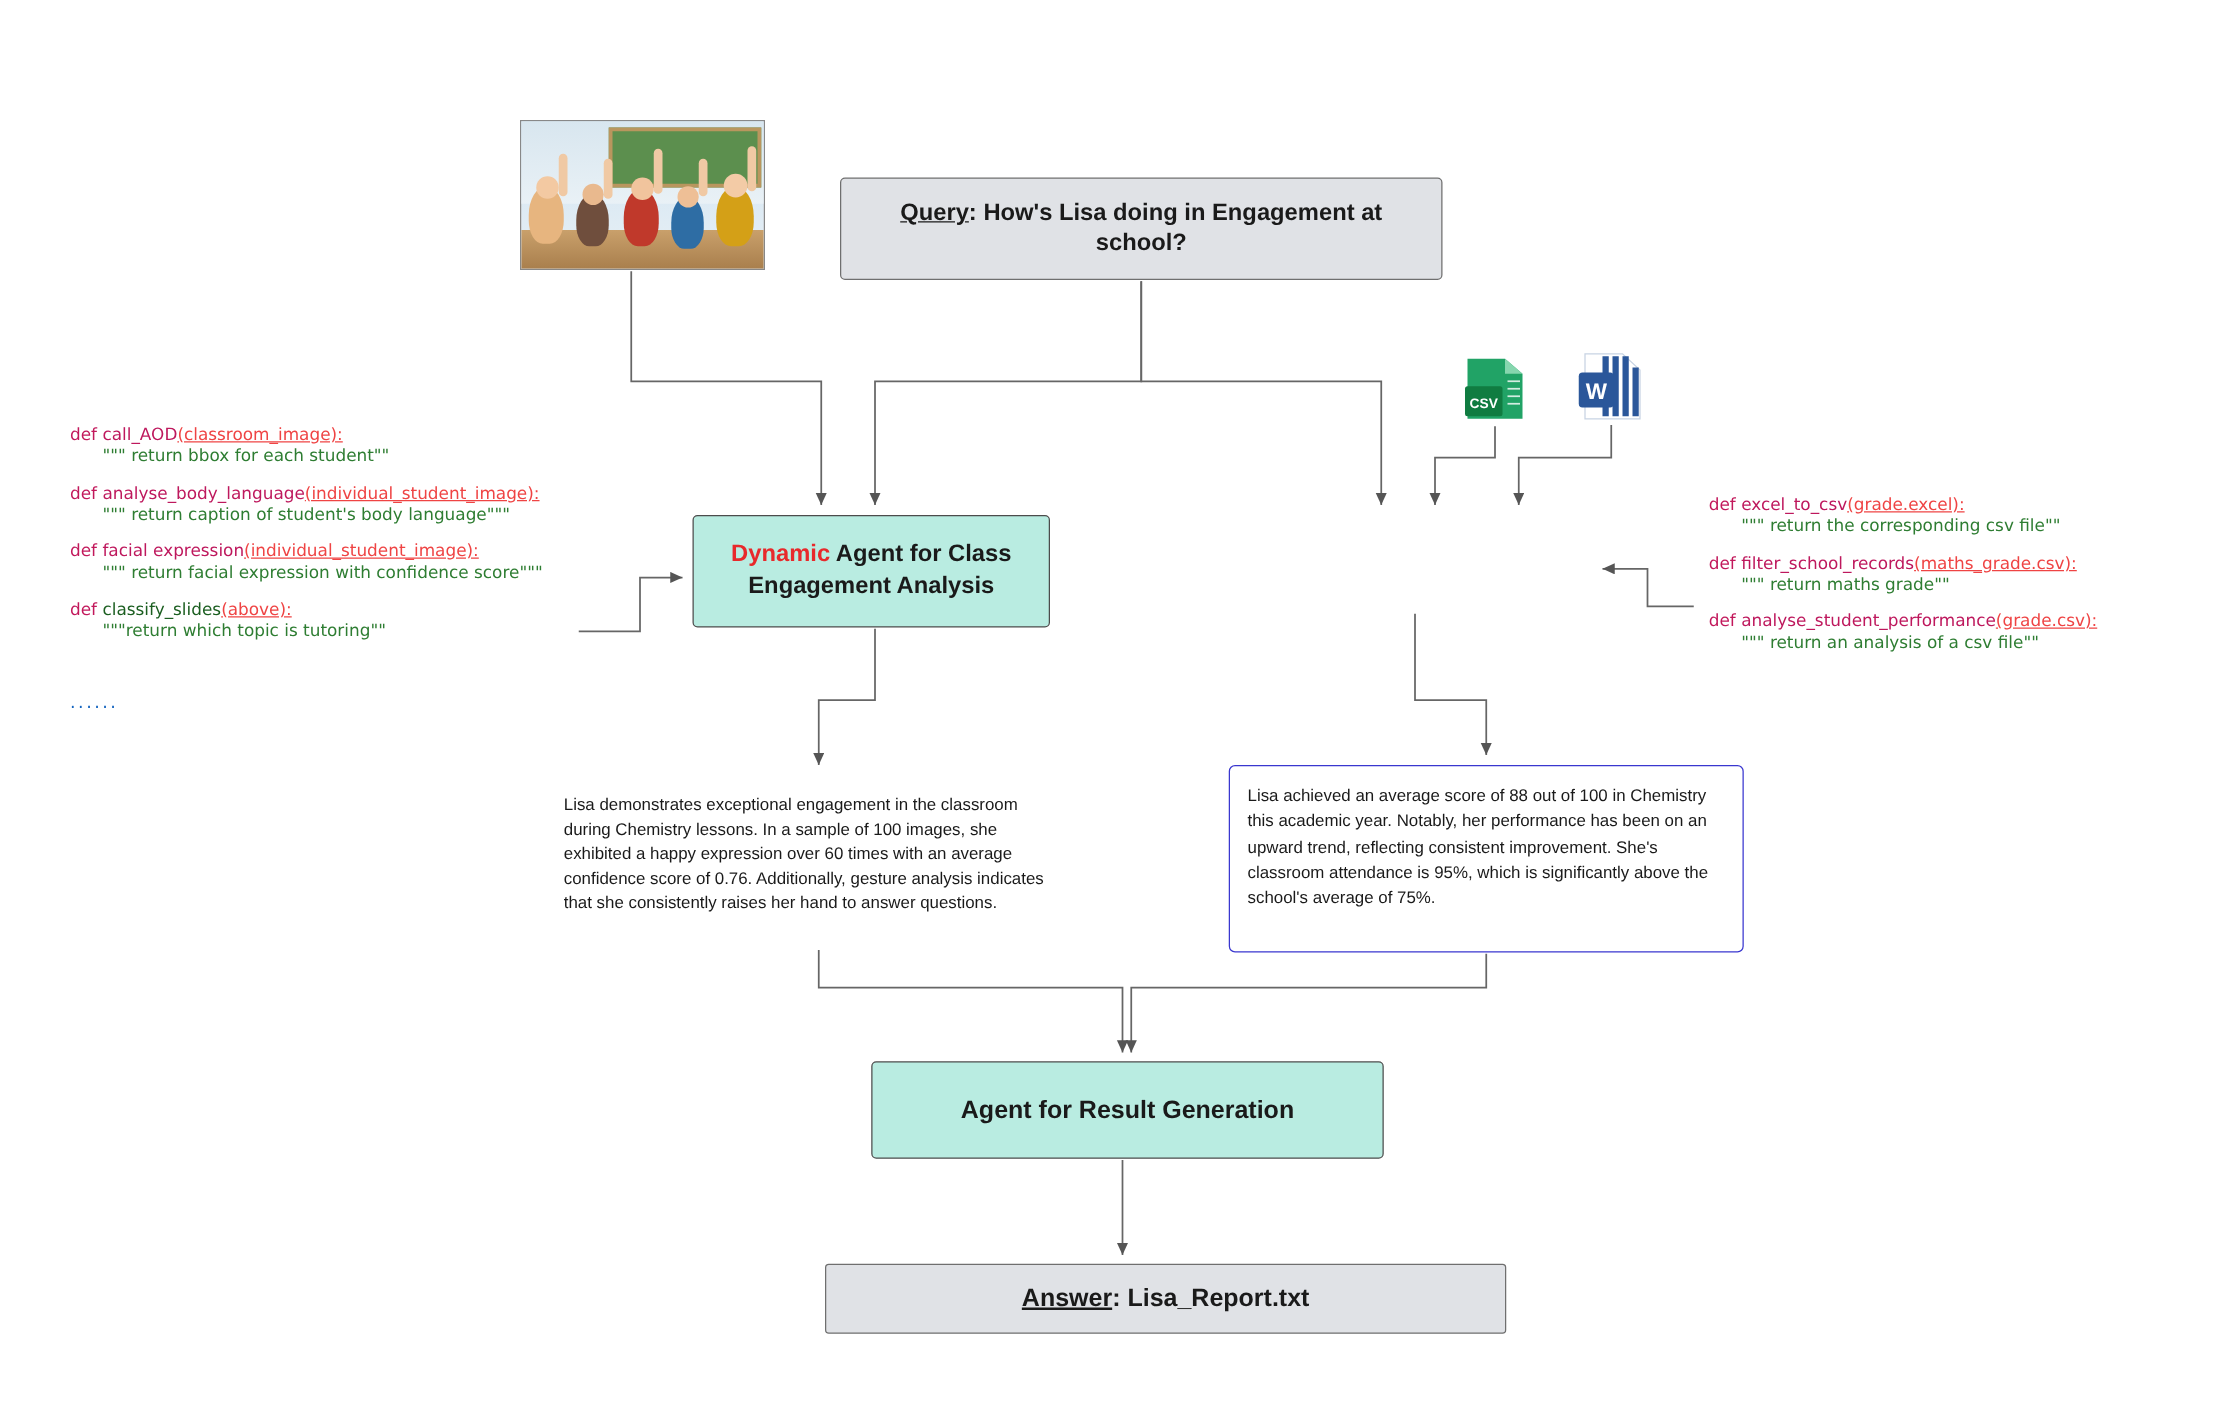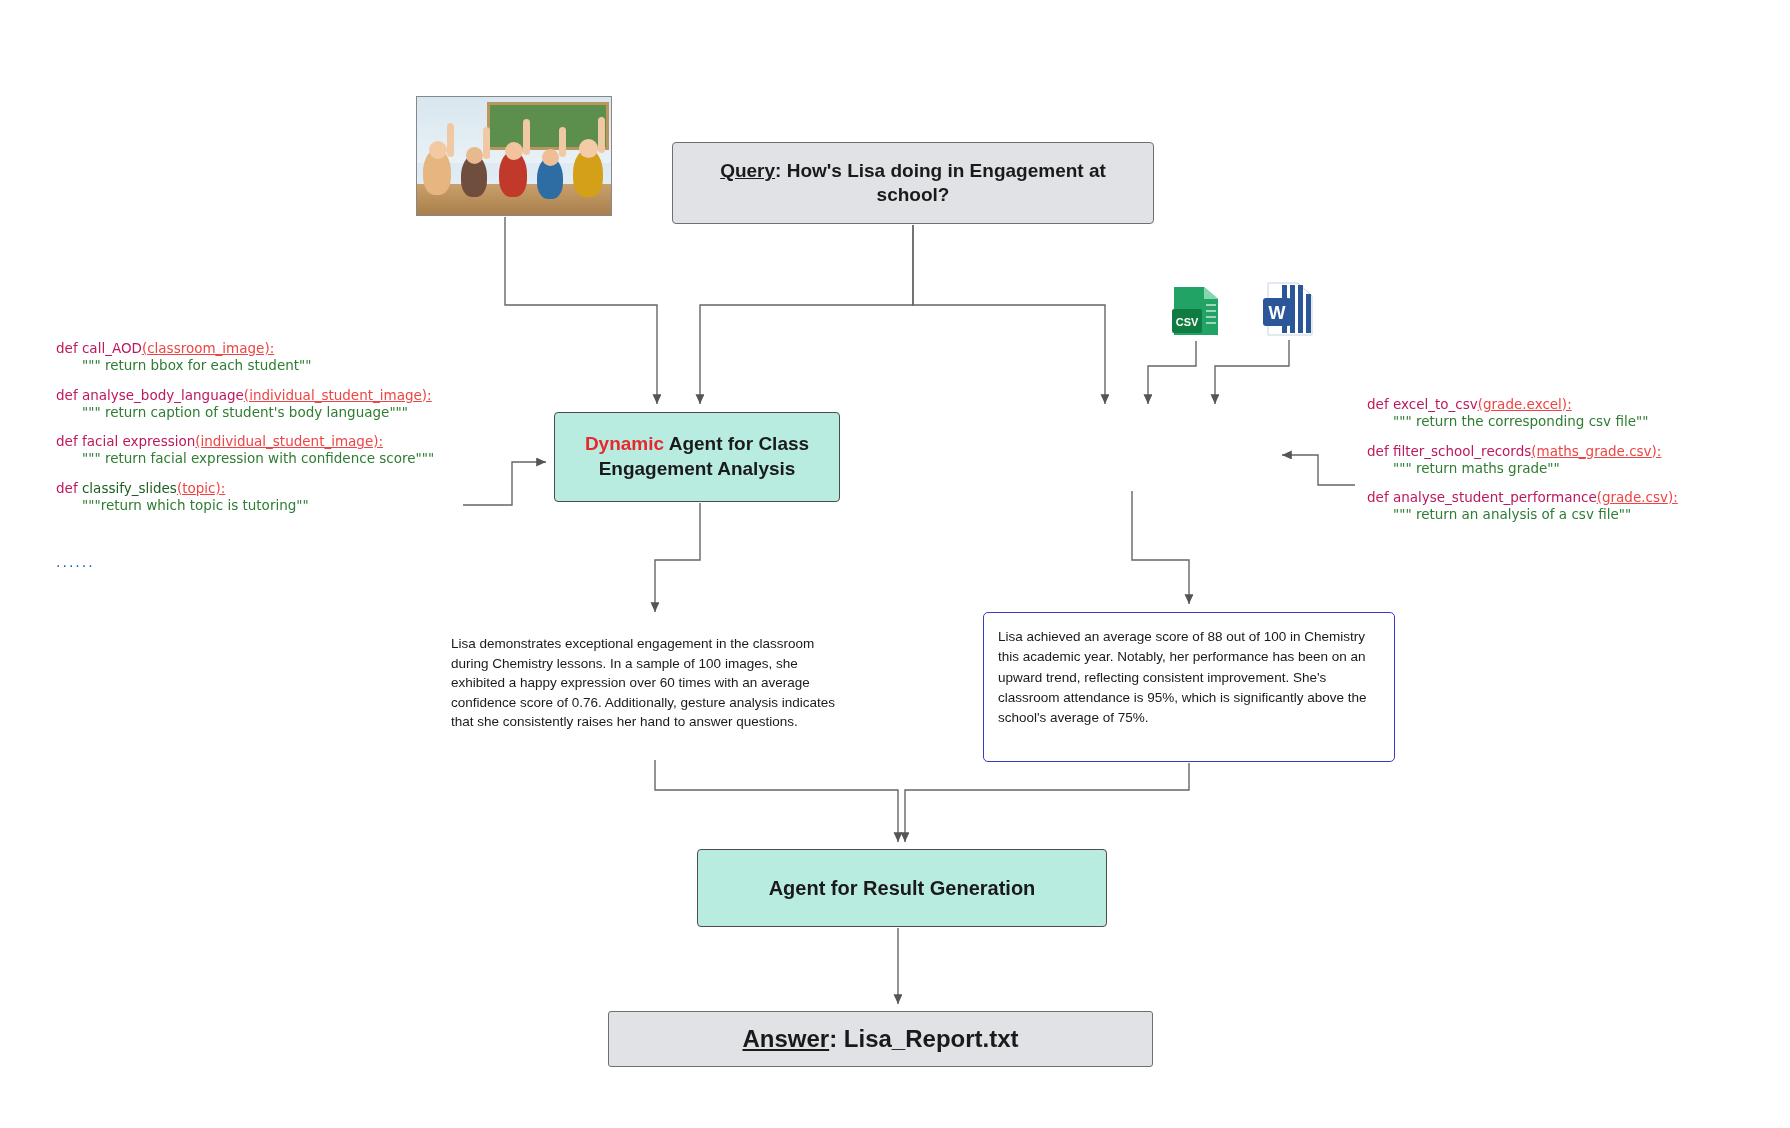--- a/index.html
+++ b/index.html
@@ -96,29 +96,29 @@
   .dyn { color: #e8292b; }
   #agent-class { left: 554px; top: 412px; width: 286px; height: 90px; }
   #agent-records { left: 988px; top: 412px; width: 286px; height: 78px; }
   #agent-result {
     left: 697px; top: 849px; width: 410px; height: 78px;
     font-size: 20px;
   }
 
   
   .answer-box {
-    left: 608px; top: 1011px;
+    left: 660px; top: 1011px;
     width: 545px; height: 56px;
     background: #e0e2e6;
     border: 1px solid #6f6f6f;
     border-radius: 3px;
     display: flex;
     align-items: center;
     justify-content: center;
-    font-size: 24px;
+    font-size: 20px;
     font-weight: bold;
   }
 
   
   .result-text {
     position: absolute;
     font-size: 13.5px;
     line-height: 1.45;
     color: #1a1a1a;
   }
@@ -251,21 +251,21 @@
     <div class="code-line indent cmt">""" return caption of student's body language"""</div>
     <div class="gap"></div>
     <div class="code-line">
       <span class="kw">def</span>
       <span class="fn">facial expression</span><span class="arg">(individual_student_image):</span>
     </div>
     <div class="code-line indent cmt">""" return facial expression with confidence score"""</div>
     <div class="gap"></div>
     <div class="code-line">
       <span class="kw">def</span>
-      <span class="fn2">classify_slides</span><span class="arg">(topic):</span>
+      <span class="fn2">classify_slides</span><span class="arg">(above):</span>
     </div>
     <div class="code-line indent cmt">"""return which topic is tutoring""</div>
     <div class="gap" style="height:40px;"></div>
     <div class="code-line dots">......</div>
   </div>
 
 
   <div class="code-block" id="api-file-code" style="left:1367px; top:396px; width:420px;">
     <div class="code-line">
       <span class="kw">def</span>

